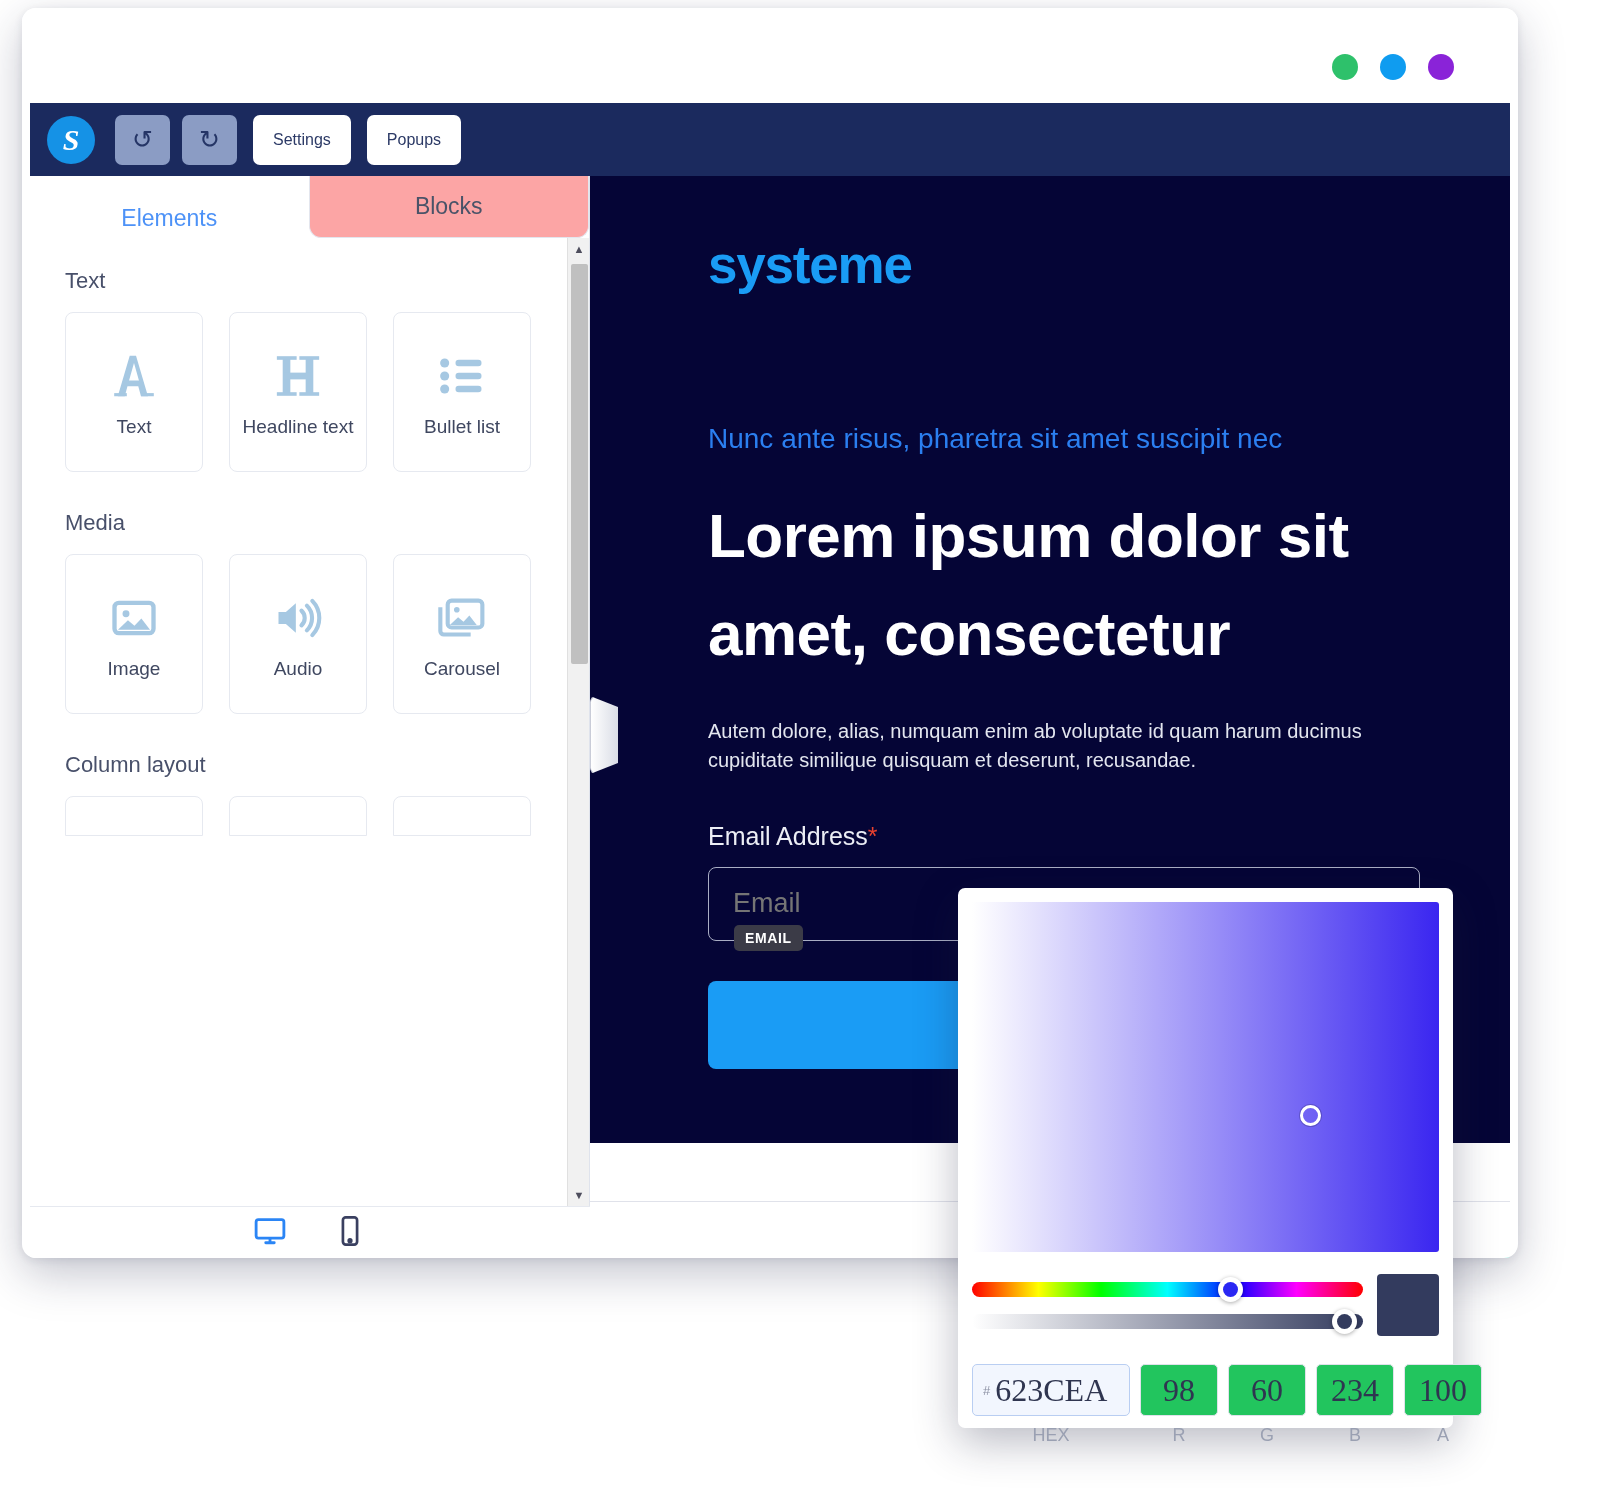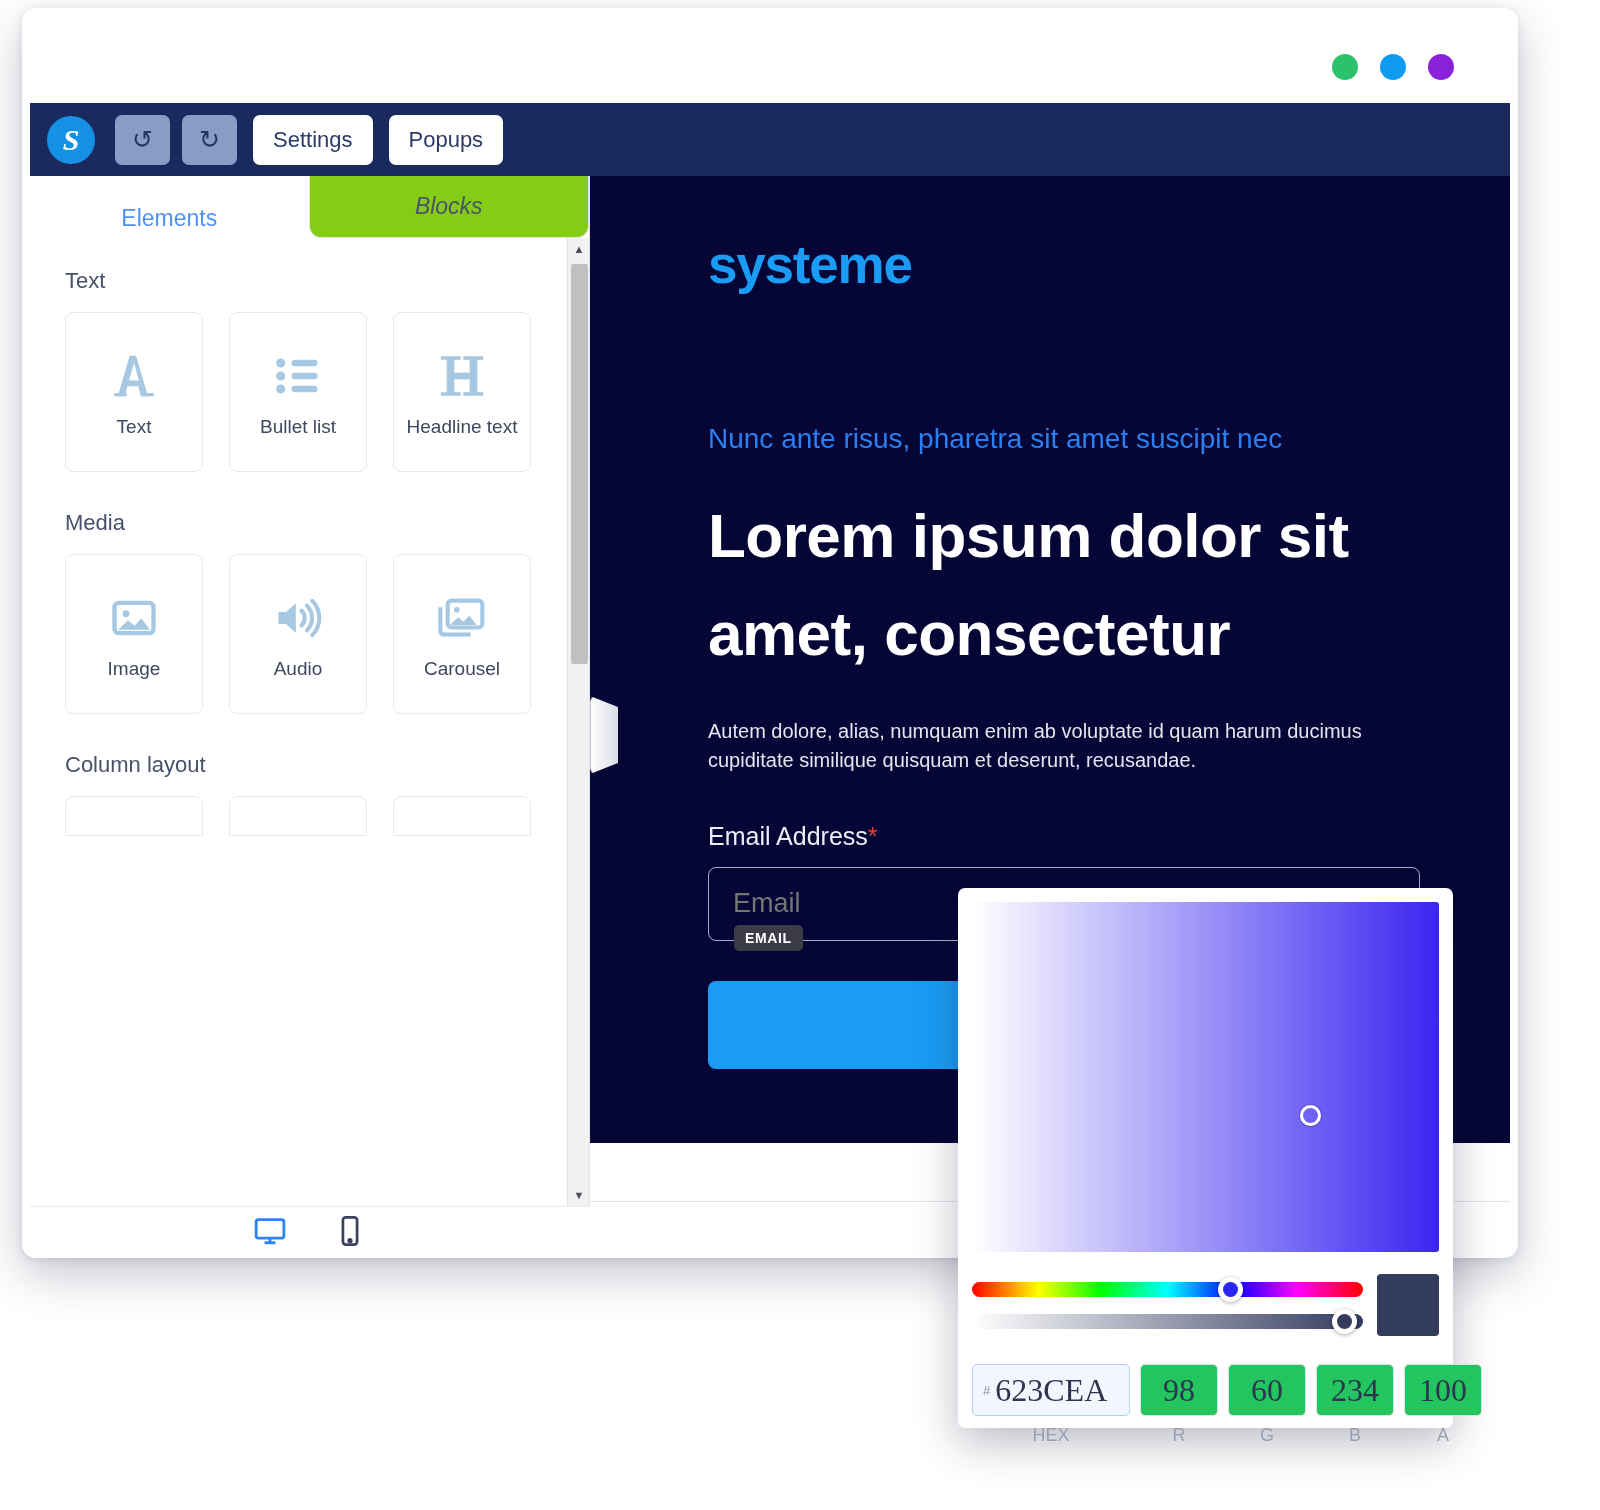--- a/index.html
+++ b/index.html
@@ -52,41 +52,41 @@
   .tool-sq {
     width: 55px; height: 50px;
     background: #8b9cc4; border-radius: 7px;
     display:flex; align-items:center; justify-content:center;
     color: #253566; font-size: 25px;
     cursor: pointer;
   }
   .tool-btn {
     height: 50px; background: #ffffff; border-radius: 7px;
     display:flex; align-items:center; justify-content:center;
-    color: #2c3a66; font-size: 22px;
+    color: #2c3a66; font-size: 16px;
     padding: 0 20px; cursor: pointer; margin-left: 4px;
   }
 
   
   #elements-panel {
     position: absolute; left: 8px; top: 168px;
     width: 560px; height: 1030px;
     background: #ffffff;
     border-right: 1px solid #dfe3ec;
   }
   #panel-tabs { display: flex; height: 62px; }
   .panel-tab {
     flex: 1; display:flex; align-items:center; justify-content:center;
     font-size: 23px; cursor: pointer;
   }
   .panel-tab.active { color: #4d92f7; background: #ffffff; margin-top: 22px; }
   .panel-tab.inactive {
-    color: #4a5368; background: #84cc16;
+    color: #4a5368; background: #fca5a5;
     border-radius: 0 0 12px 12px;
-    border-left: 1px solid #e3e6ee; border-bottom:1px solid #e3e6ee; border-right:1px solid #e3e6ee;font-style:italic;
+    border-left: 1px solid #e3e6ee; border-bottom:1px solid #e3e6ee; border-right:1px solid #e3e6ee;
   }
 
   #panel-scroll {
     position: absolute; top: 54px; left: 0;
     width: 545px; height: 968px;
     overflow: hidden;
     padding: 30px 30px 0 35px;
   }
   .group-title {
     font-size: 22px; color: #48506a; margin: 8px 0 18px 0;
@@ -324,44 +324,44 @@
             <svg width="54" height="54" viewBox="0 0 24 24" fill="currentColor">
                 <path d="M11.1 3h1.8l5.3 18h-3.1l-1.2-4.4H9.1L7.9 21H4.8L10.1 3h1zM9.8 14h4.4L12 6.2 9.8 14z"></path>
                 <rect x="3.2" y="19.6" width="5.6" height="1.4"></rect>
                 <rect x="15.2" y="19.6" width="5.6" height="1.4"></rect>
               </svg>
           </span>
           <span class="tile-label">Text</span>
         </div>
         <div class="tile">
           <span class="tile-icon">
-            <svg width="52" height="52" viewBox="0 0 24 24" fill="currentColor">
-                <circle cx="4" cy="6" r="2.1"></circle>
-                <circle cx="4" cy="12" r="2.1"></circle>
-                <circle cx="4" cy="18" r="2.1"></circle>
-                <rect x="9" y="4.5" width="12" height="3" rx="1.5"></rect>
-                <rect x="9" y="10.5" width="12" height="3" rx="1.5"></rect>
-                <rect x="9" y="16.5" width="12" height="3" rx="1.5"></rect>
-              </svg>
-          </span>
-          <span class="tile-label">Bullet list</span>
-        </div>
-        <div class="tile">
-          <span class="tile-icon">
             <svg width="54" height="54" viewBox="0 0 24 24" fill="currentColor">
                 <rect x="5.2" y="4" width="3.4" height="16"></rect>
                 <rect x="15.4" y="4" width="3.4" height="16"></rect>
                 <rect x="6" y="10.5" width="12" height="3"></rect>
                 <rect x="2.6" y="3.2" width="8.8" height="1.6"></rect>
                 <rect x="12.6" y="3.2" width="8.8" height="1.6"></rect>
                 <rect x="2.6" y="19.2" width="8.8" height="1.6"></rect>
                 <rect x="12.6" y="19.2" width="8.8" height="1.6"></rect>
               </svg>
           </span>
           <span class="tile-label">Headline text</span>
+        </div>
+        <div class="tile">
+          <span class="tile-icon">
+            <svg width="52" height="52" viewBox="0 0 24 24" fill="currentColor">
+                <circle cx="4" cy="6" r="2.1"></circle>
+                <circle cx="4" cy="12" r="2.1"></circle>
+                <circle cx="4" cy="18" r="2.1"></circle>
+                <rect x="9" y="4.5" width="12" height="3" rx="1.5"></rect>
+                <rect x="9" y="10.5" width="12" height="3" rx="1.5"></rect>
+                <rect x="9" y="16.5" width="12" height="3" rx="1.5"></rect>
+              </svg>
+          </span>
+          <span class="tile-label">Bullet list</span>
         </div>
       </div>
 
       <div class="group-title">Media</div>
       <div class="tile-grid">
         <div class="tile">
           <span class="tile-icon">
             <svg width="52" height="52" viewBox="0 0 24 24" fill="none" stroke="currentColor" stroke-width="2">
                 <rect x="3" y="5" width="18" height="14" rx="2"></rect>
                 <circle cx="8.3" cy="10" r="1.6" fill="currentColor" stroke="none"></circle>

